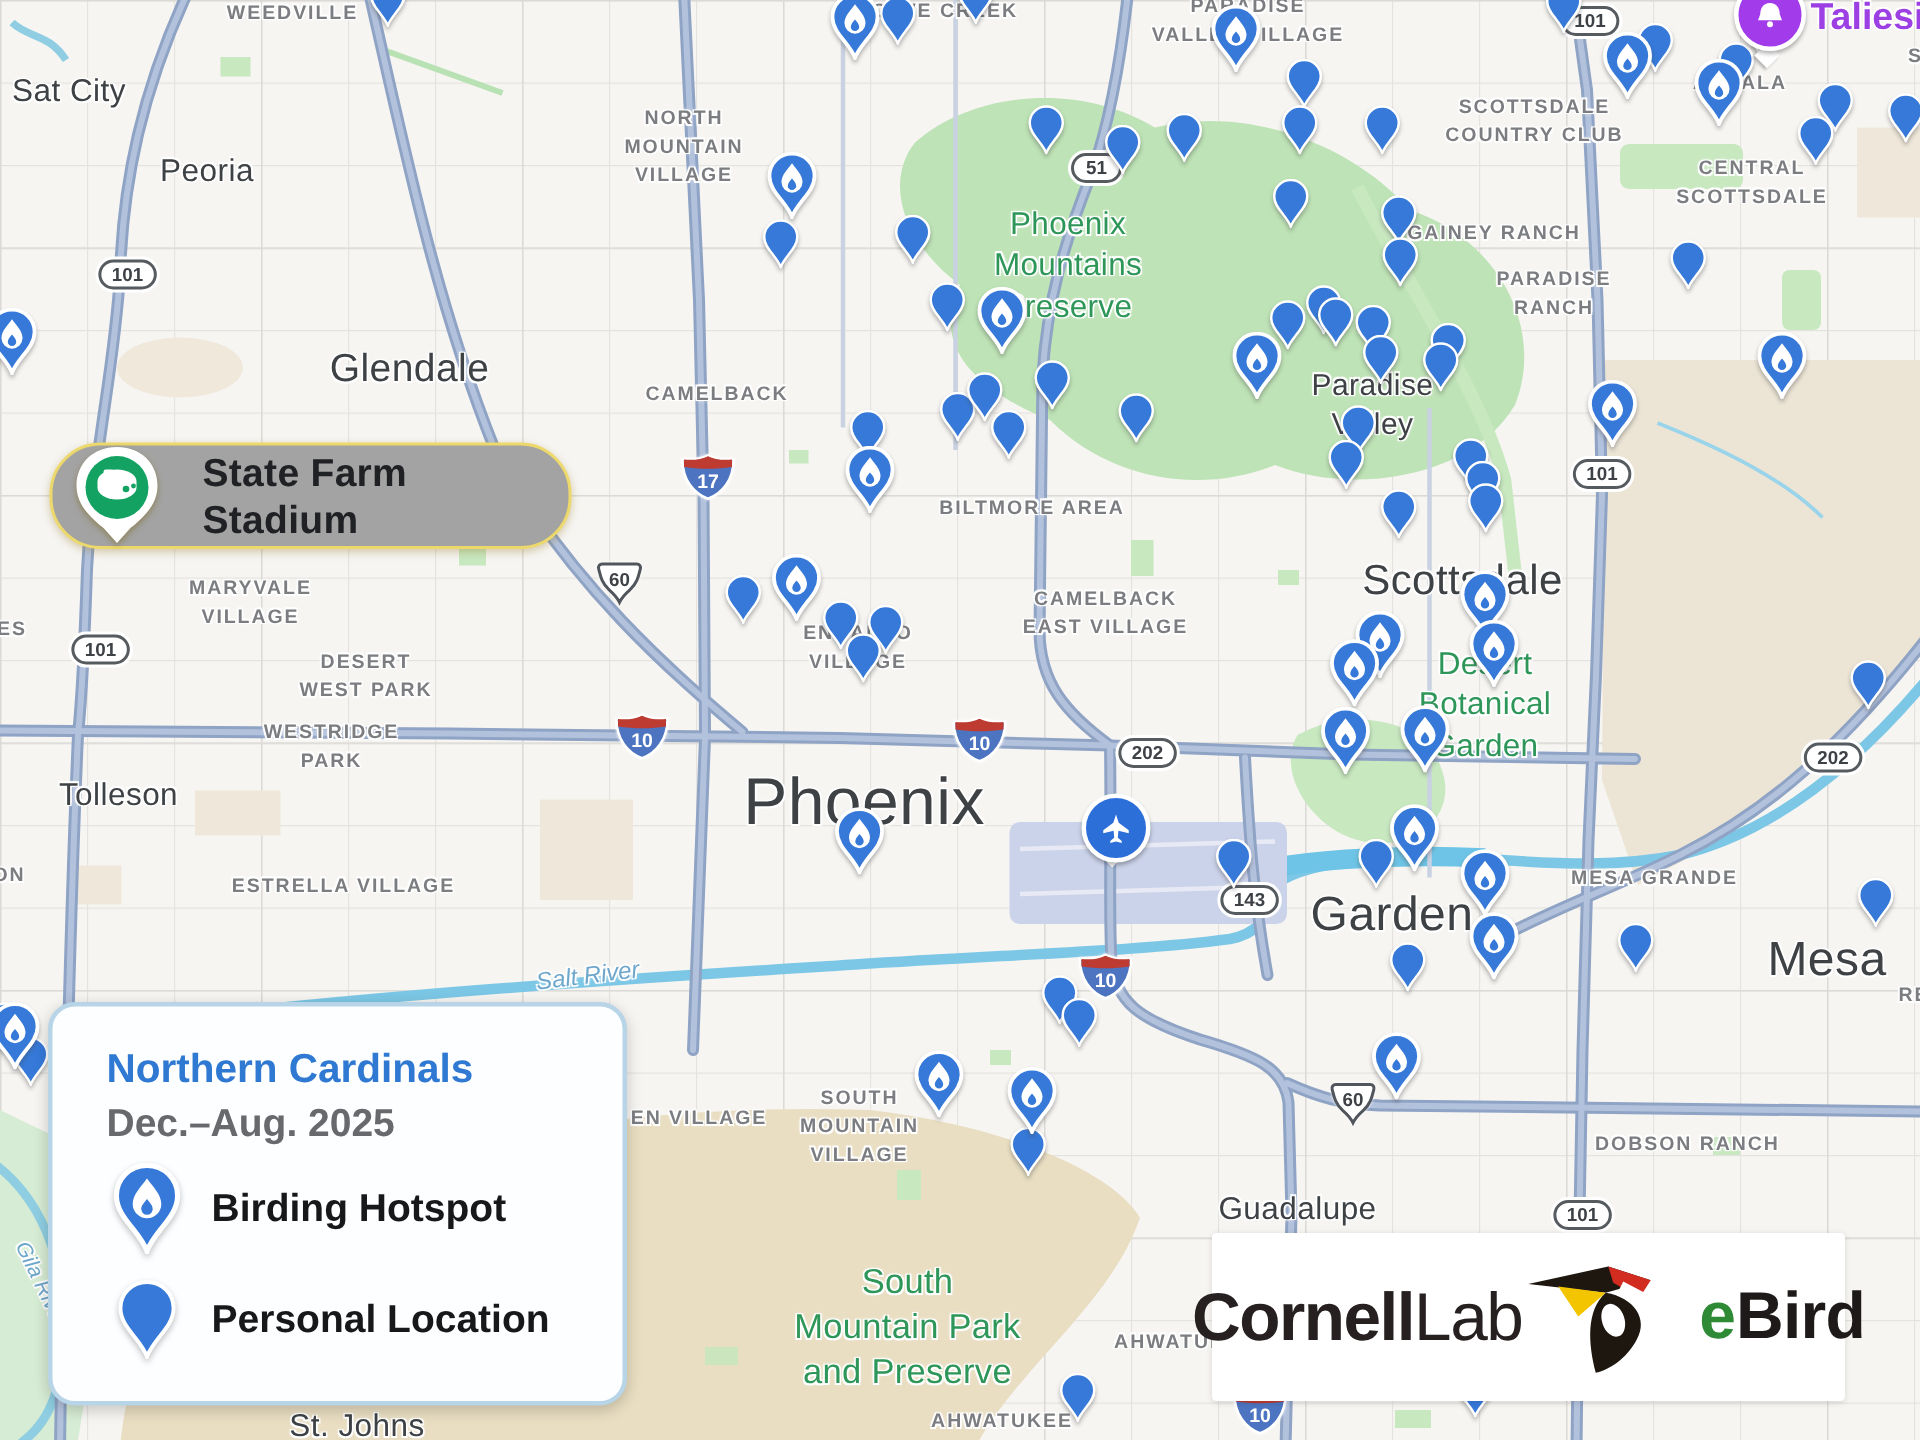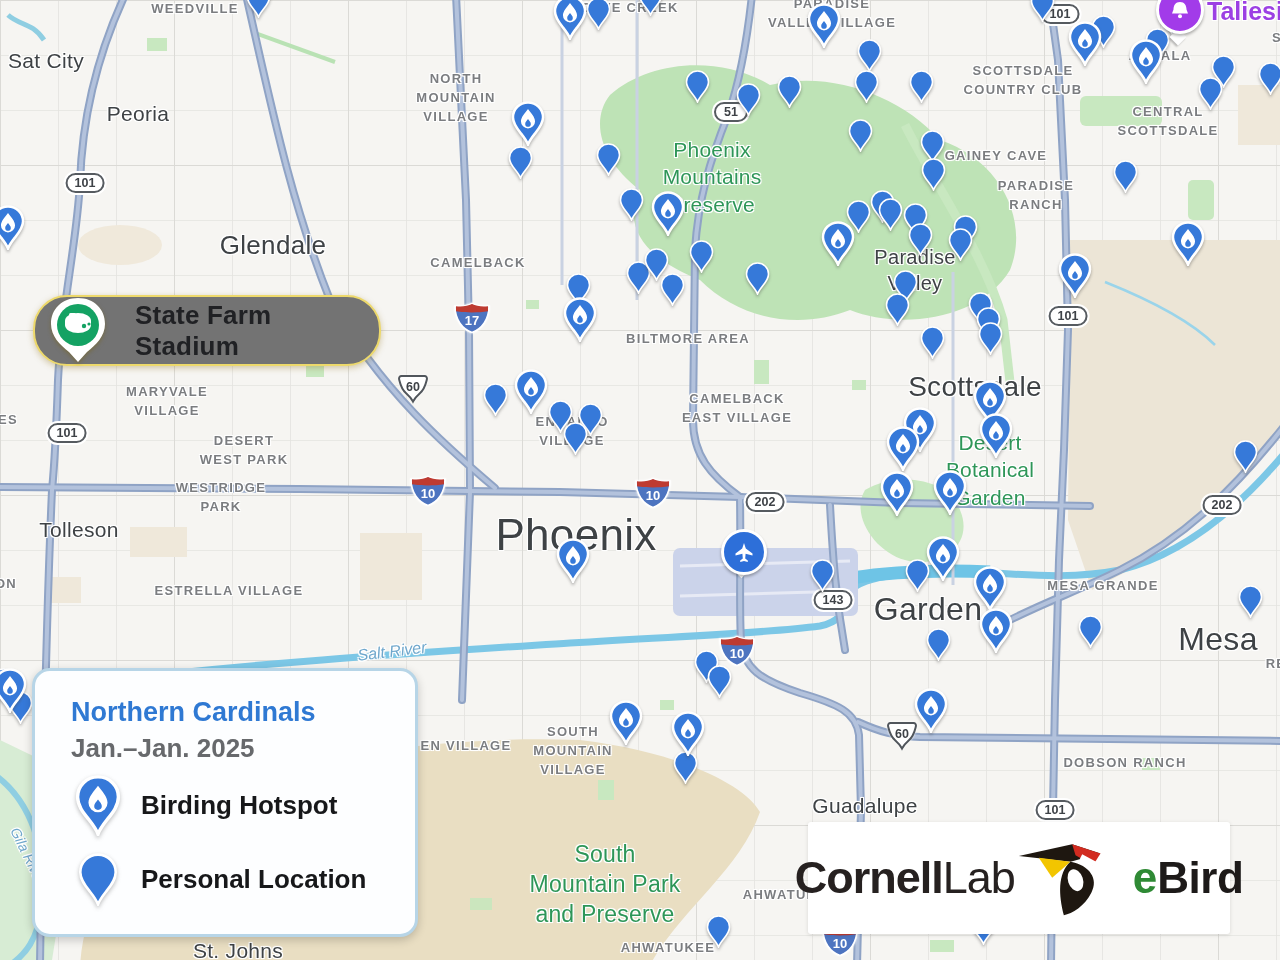--- a/index.html
+++ b/index.html
@@ -26,21 +26,21 @@
   .shield-state{background:#fff;border:2px solid #565B60;border-radius:13px;padding:1px 7px;
     font-size:12.5px;font-weight:bold;color:#3E4247;box-shadow:0 0 0 2px #fff;min-width:16px;text-align:center;}
   .shield svg{filter:drop-shadow(0 0 1px #fff);}
 
   
   .pin{position:absolute;}
   .pin svg{display:block;filter:drop-shadow(0 2px 1.5px rgba(70,70,70,.4));}
 
   
   #stadium-callout{position:absolute;left:33px;top:295px;width:344px;height:67px;z-index:50;
-    background:#737373;border:2px solid #EDD96B;border-radius:34px;
+    background:#a3a3a3;border:2px solid #EDD96B;border-radius:34px;
     box-shadow:0 2px 6px rgba(140,110,20,.35);display:flex;align-items:center;}
   #stadium-callout .stadium-pin{position:absolute;left:12px;top:-2px;}
   #stadium-callout .stadium-label{margin-left:100px;font-size:26px;font-weight:800;color:#202124;letter-spacing:.2px;}
 
   
   #taliesin-marker{position:absolute;left:0;top:0;z-index:45;}
   #taliesin-marker .tali-circle{position:absolute;left:1156px;top:-14px;width:42px;height:42px;border-radius:50%;
     background:#A23BE9;border:3px solid #fff;box-shadow:0 2px 3px rgba(0,0,0,.3);display:flex;align-items:center;justify-content:center;}
   #taliesin-marker .tali-tail{position:absolute;left:1172px;top:31px;width:12px;height:12px;background:#fff;
     transform:rotate(45deg);box-shadow:0 2px 2px rgba(0,0,0,.25);}
@@ -195,21 +195,21 @@
       <div class="map-label lbl-area" style="left: 832px; top: 14px;">PARADISE
 VALLEY VILLAGE</div>
       <div class="map-label lbl-area" style="left: 456px; top: 98px;">NORTH
 MOUNTAIN
 VILLAGE</div>
       <div class="map-label lbl-area" style="left: 1023px; top: 81px;">SCOTTSDALE
 COUNTRY CLUB</div>
       <div class="map-label lbl-area" style="left: 1160px; top: 56px;">ANCALA</div>
       <div class="map-label lbl-area" style="left: 1168px; top: 122px;">CENTRAL
 SCOTTSDALE</div>
-      <div class="map-label lbl-area" style="left: 996px; top: 156px;">GAINEY CAVE</div>
+      <div class="map-label lbl-area" style="left: 996px; top: 156px;">GAINEY RANCH</div>
       <div class="map-label lbl-area" style="left: 1036px; top: 196px;">PARADISE
 RANCH</div>
       <div class="map-label lbl-area" style="left: 478px; top: 263px;">CAMELBACK</div>
       <div class="map-label lbl-area" style="left: 167px; top: 402px;">MARYVALE
 VILLAGE</div>
       <div class="map-label lbl-area" style="left: 688px; top: 339px;">BILTMORE AREA</div>
       <div class="map-label lbl-area" style="left: 737px; top: 409px;">CAMELBACK
 EAST VILLAGE</div>
       <div class="map-label lbl-area" style="left: 572px; top: 432px;">ENCANTO
 VILLAGE</div>
@@ -758,21 +758,21 @@
         <rect x="35" y="21" width="6" height="5" rx="1.5" fill="#FFFFFF" transform="rotate(12 38 23)"></rect>
         <circle cx="37" cy="31" r="2.2" fill="#14A263"></circle>
         <circle cx="42" cy="29" r="1.6" fill="#14A263"></circle>
       </svg>
     </div>
     <div class="stadium-label">State Farm Stadium</div>
   </div>
 
   <div id="legend-card">
     <div class="legend-title">Northern Cardinals</div>
-    <div class="legend-subtitle">Jan.–Jan. 2025</div>
+    <div class="legend-subtitle">Dec.–Aug. 2025</div>
     <div class="legend-row" id="legend-row-hotspot">
       <div class="legend-icon">
         <svg width="46" height="61" viewBox="0 0 24 32">
             <use href="#sym-pin-hotspot"></use>
           </svg>
       </div>
       <div class="legend-label">Birding Hotspot</div>
     </div>
     <div class="legend-row" id="legend-row-personal">
       <div class="legend-icon">

